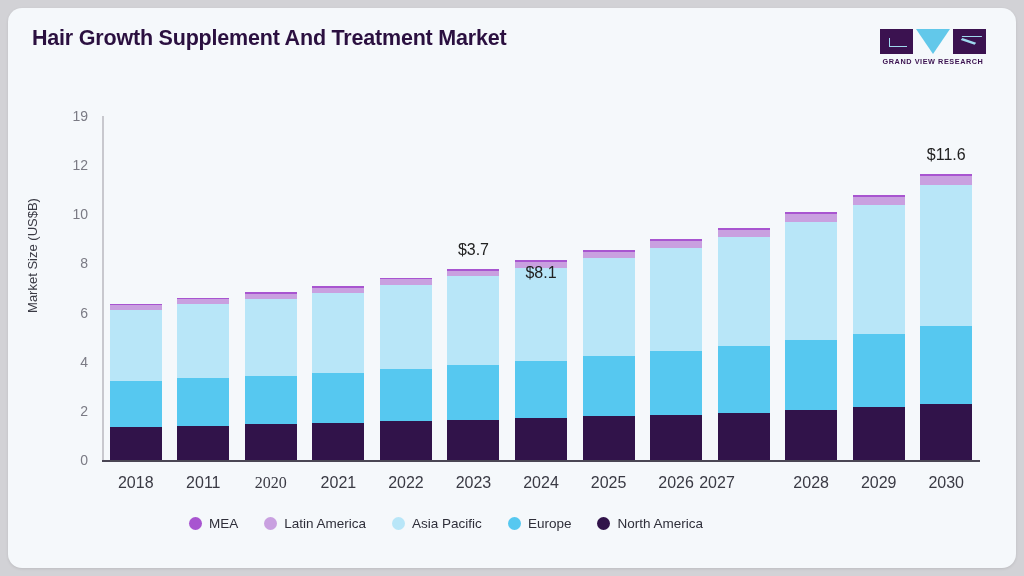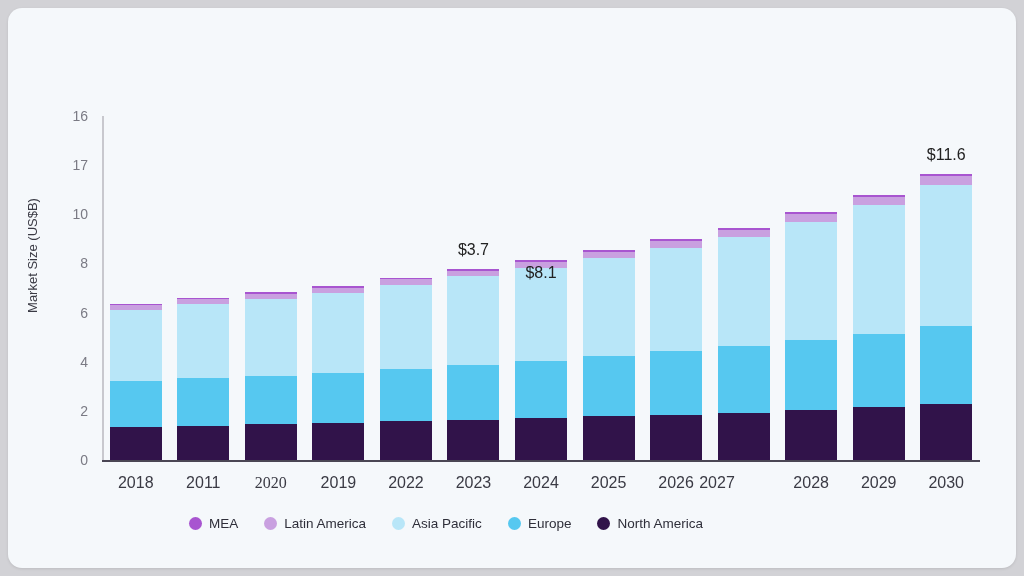--- a/index.html
+++ b/index.html
@@ -109,36 +109,49 @@
   .legend-item { display: flex; align-items: center; gap: 7px; }
   .legend-dot { width: 13px; height: 13px; border-radius: 50%; }
   .legend-label { font-size: 13.5px; color: #2f2f3a; white-space: nowrap; }
 </style>
 </head>
 <body>
 
 <div id="card">
 
   <div id="header">
-
+    <div id="title">Hair Growth Supplement And Treatment Market</div>
+
+    <div id="logo">
+      <div id="logo-marks">
+        <div class="logo-sq left">
+          <div class="logo-g"></div>
+        </div>
+        <div id="logo-tri"></div>
+        <div class="logo-sq right">
+          <div class="logo-r"></div>
+        </div>
+      </div>
+      <div id="logo-text">GRAND VIEW RESEARCH</div>
+    </div>
   </div>
 
   <div id="plot">
     <div id="ylabel">Market Size (US$B)</div>
     <div id="yaxis-line"></div>
     <div id="xaxis-line"></div>
     <div id="yticks">
         <div class="ytick" style="top: 452px;">0</div>
         <div class="ytick" style="top: 402.857px;">2</div>
         <div class="ytick" style="top: 353.714px;">4</div>
         <div class="ytick" style="top: 304.571px;">6</div>
         <div class="ytick" style="top: 255.429px;">8</div>
         <div class="ytick" style="top: 206.286px;">10</div>
-        <div class="ytick" style="top: 157.143px;">17</div>
-        <div class="ytick" style="top: 108px;">16</div>
+        <div class="ytick" style="top: 157.143px;">12</div>
+        <div class="ytick" style="top: 108px;">19</div>
       </div>
     <div id="bars">
         <div class="bar" style="left: 101.769px; bottom: 108px;">
           <div class="seg" style="height: 1.47429px; background: rgb(168, 85, 208);"></div>
           <div class="seg" style="height: 4.66857px; background: rgb(201, 160, 224);"></div>
           <div class="seg" style="height: 71.2571px; background: rgb(184, 230, 248);"></div>
           <div class="seg" style="height: 45.4571px; background: rgb(86, 200, 240);"></div>
           <div class="seg" style="height: 33.1714px; background: rgb(49, 19, 74);"></div>
         </div>
         <div class="bar" style="left: 169.308px; bottom: 108px;">
@@ -223,21 +236,21 @@
           <div class="seg" style="height: 8.6px; background: rgb(201, 160, 224);"></div>
           <div class="seg" style="height: 141.286px; background: rgb(184, 230, 248);"></div>
           <div class="seg" style="height: 77.4px; background: rgb(86, 200, 240);"></div>
           <div class="seg" style="height: 56.5143px; background: rgb(49, 19, 74);"></div>
         </div>
       </div>
     <div id="xticks">
         <div class="xtick" style="left: 127.769px;">2018</div>
         <div class="xtick" style="left: 195.308px;">2011</div>
         <div class="xtick" style="left: 262.846px; font-family: Liberation Serif, serif;">2020</div>
-        <div class="xtick" style="left: 330.385px;">2019</div>
+        <div class="xtick" style="left: 330.385px;">2021</div>
         <div class="xtick" style="left: 397.923px;">2022</div>
         <div class="xtick" style="left: 465.462px;">2023</div>
         <div class="xtick" style="left: 533px;">2024</div>
         <div class="xtick" style="left: 600.538px;">2025</div>
         <div class="xtick" style="left: 668.077px;">2026</div>
         <div class="xtick" style="left: 709px;">2027</div>
         <div class="xtick" style="left: 803.154px;">2028</div>
         <div class="xtick" style="left: 870.692px;">2029</div>
         <div class="xtick" style="left: 938.231px;">2030</div>
       </div>

